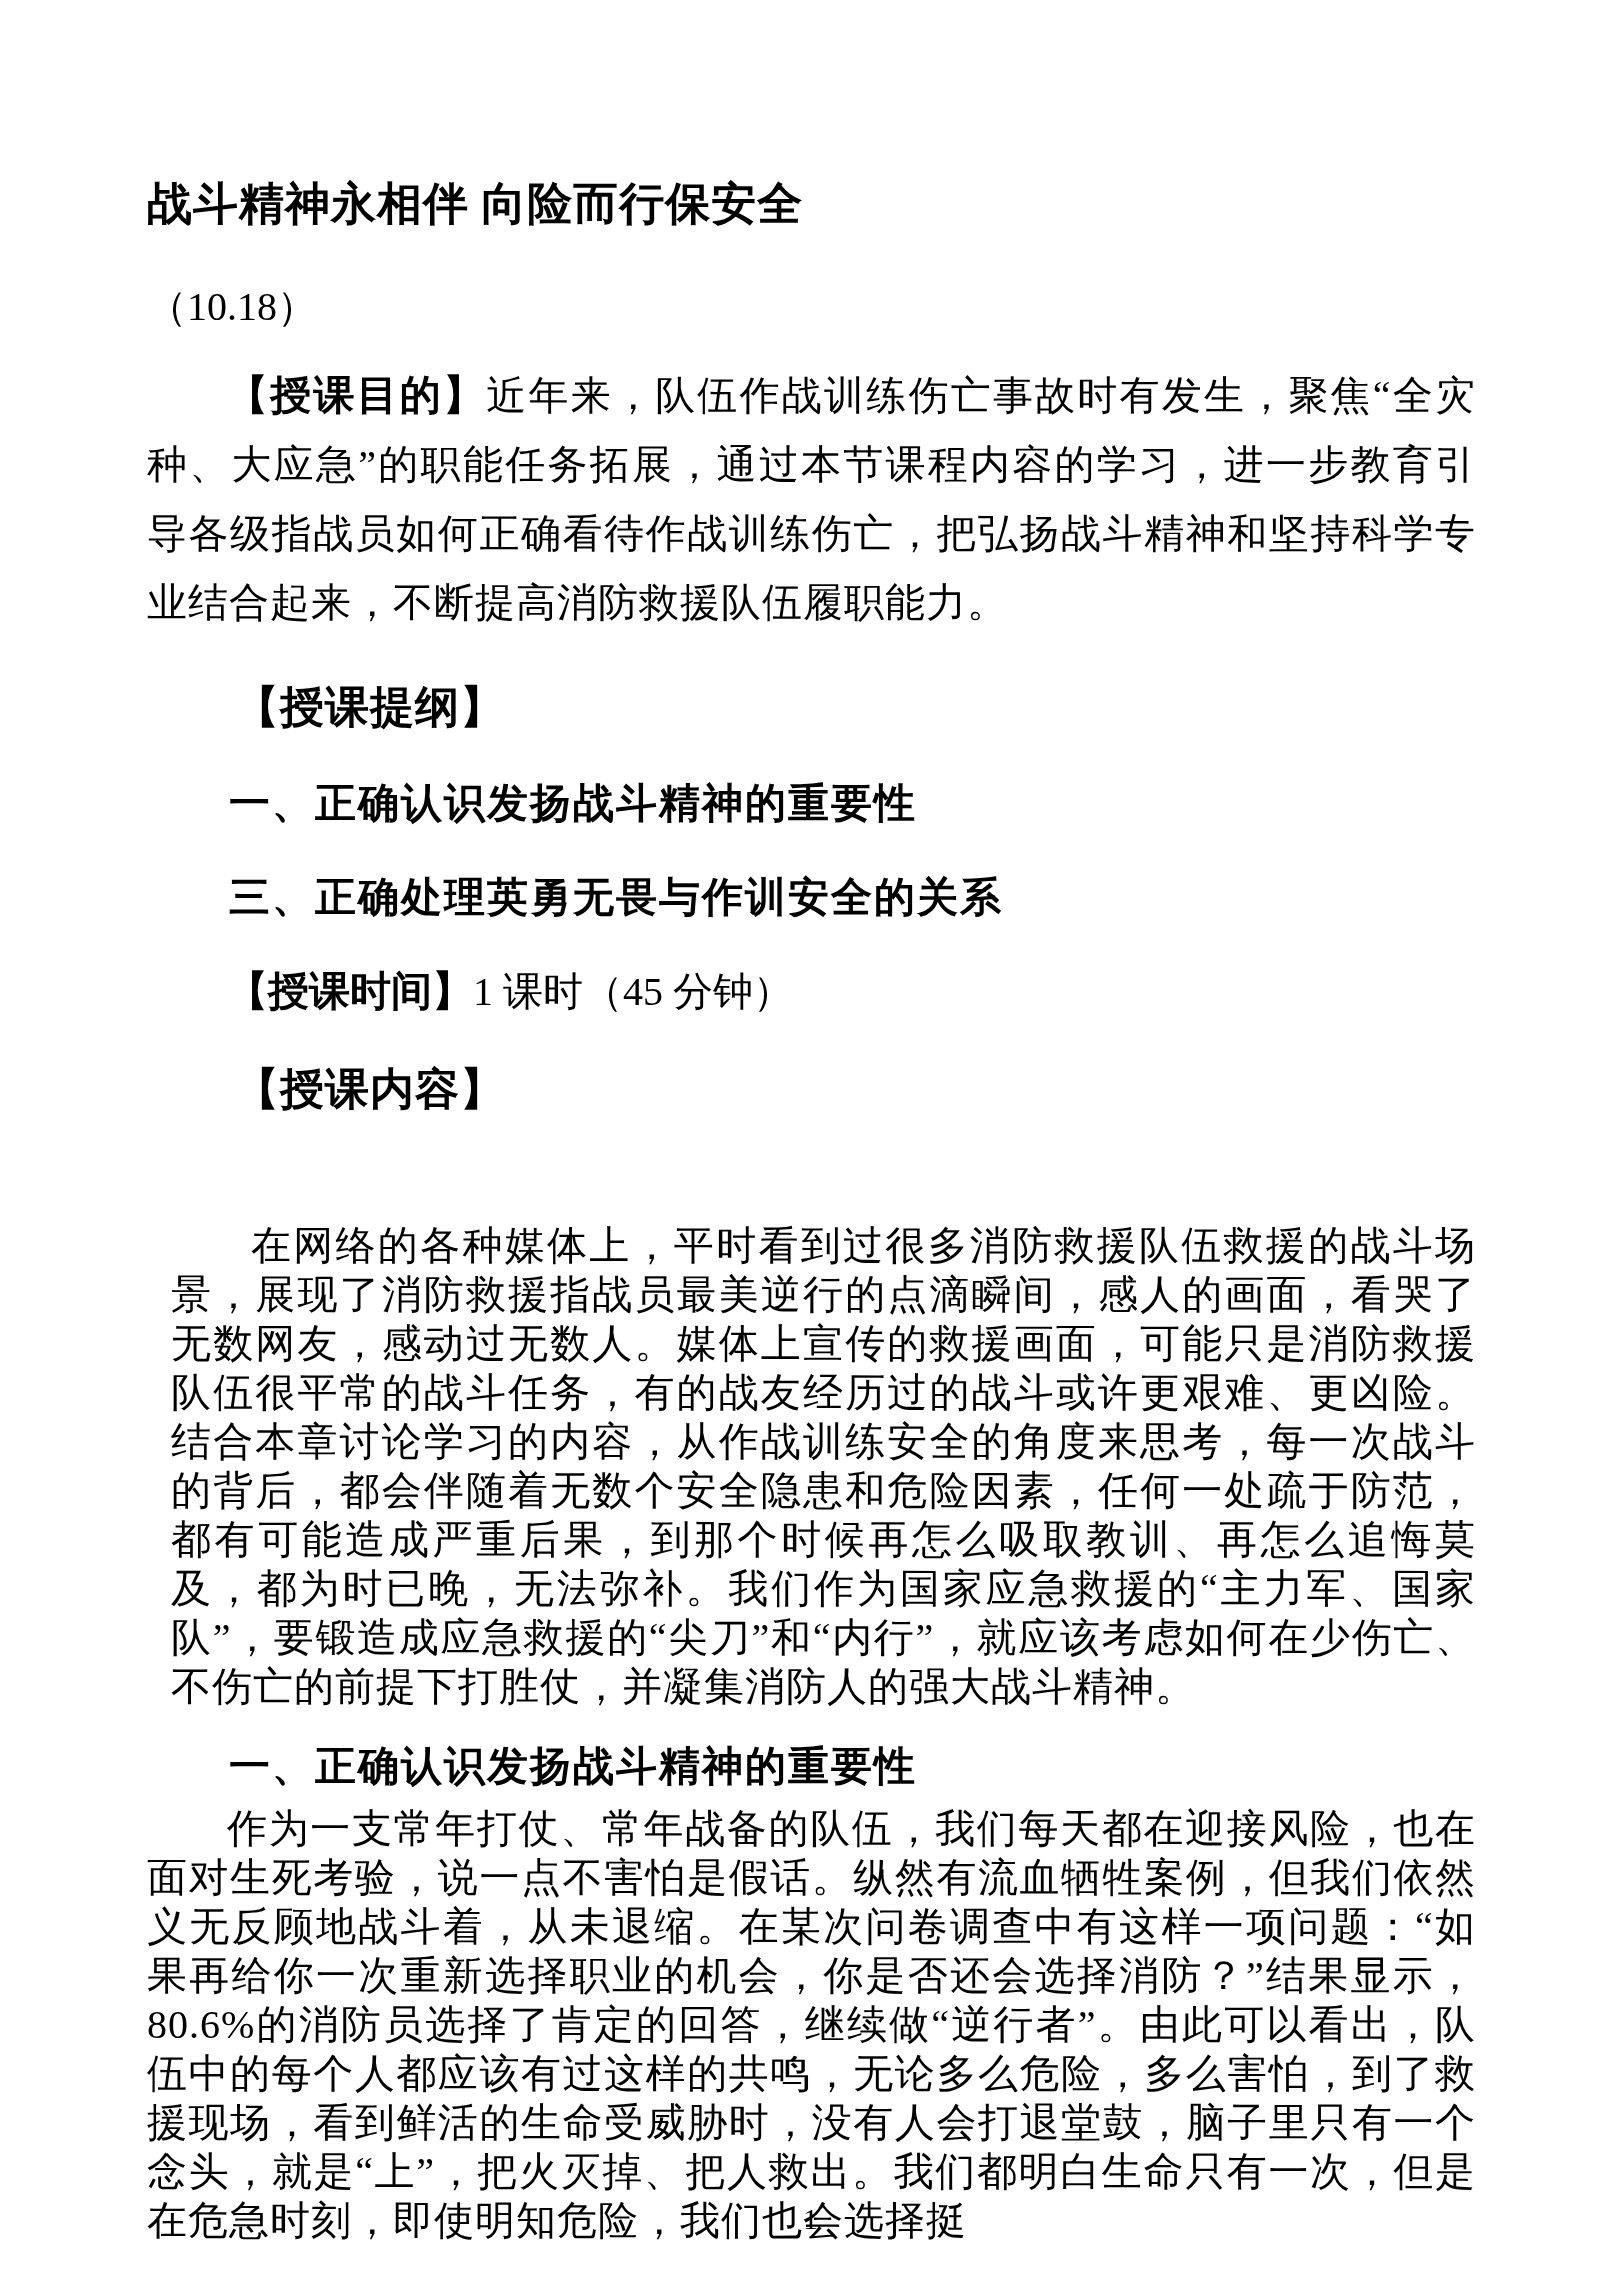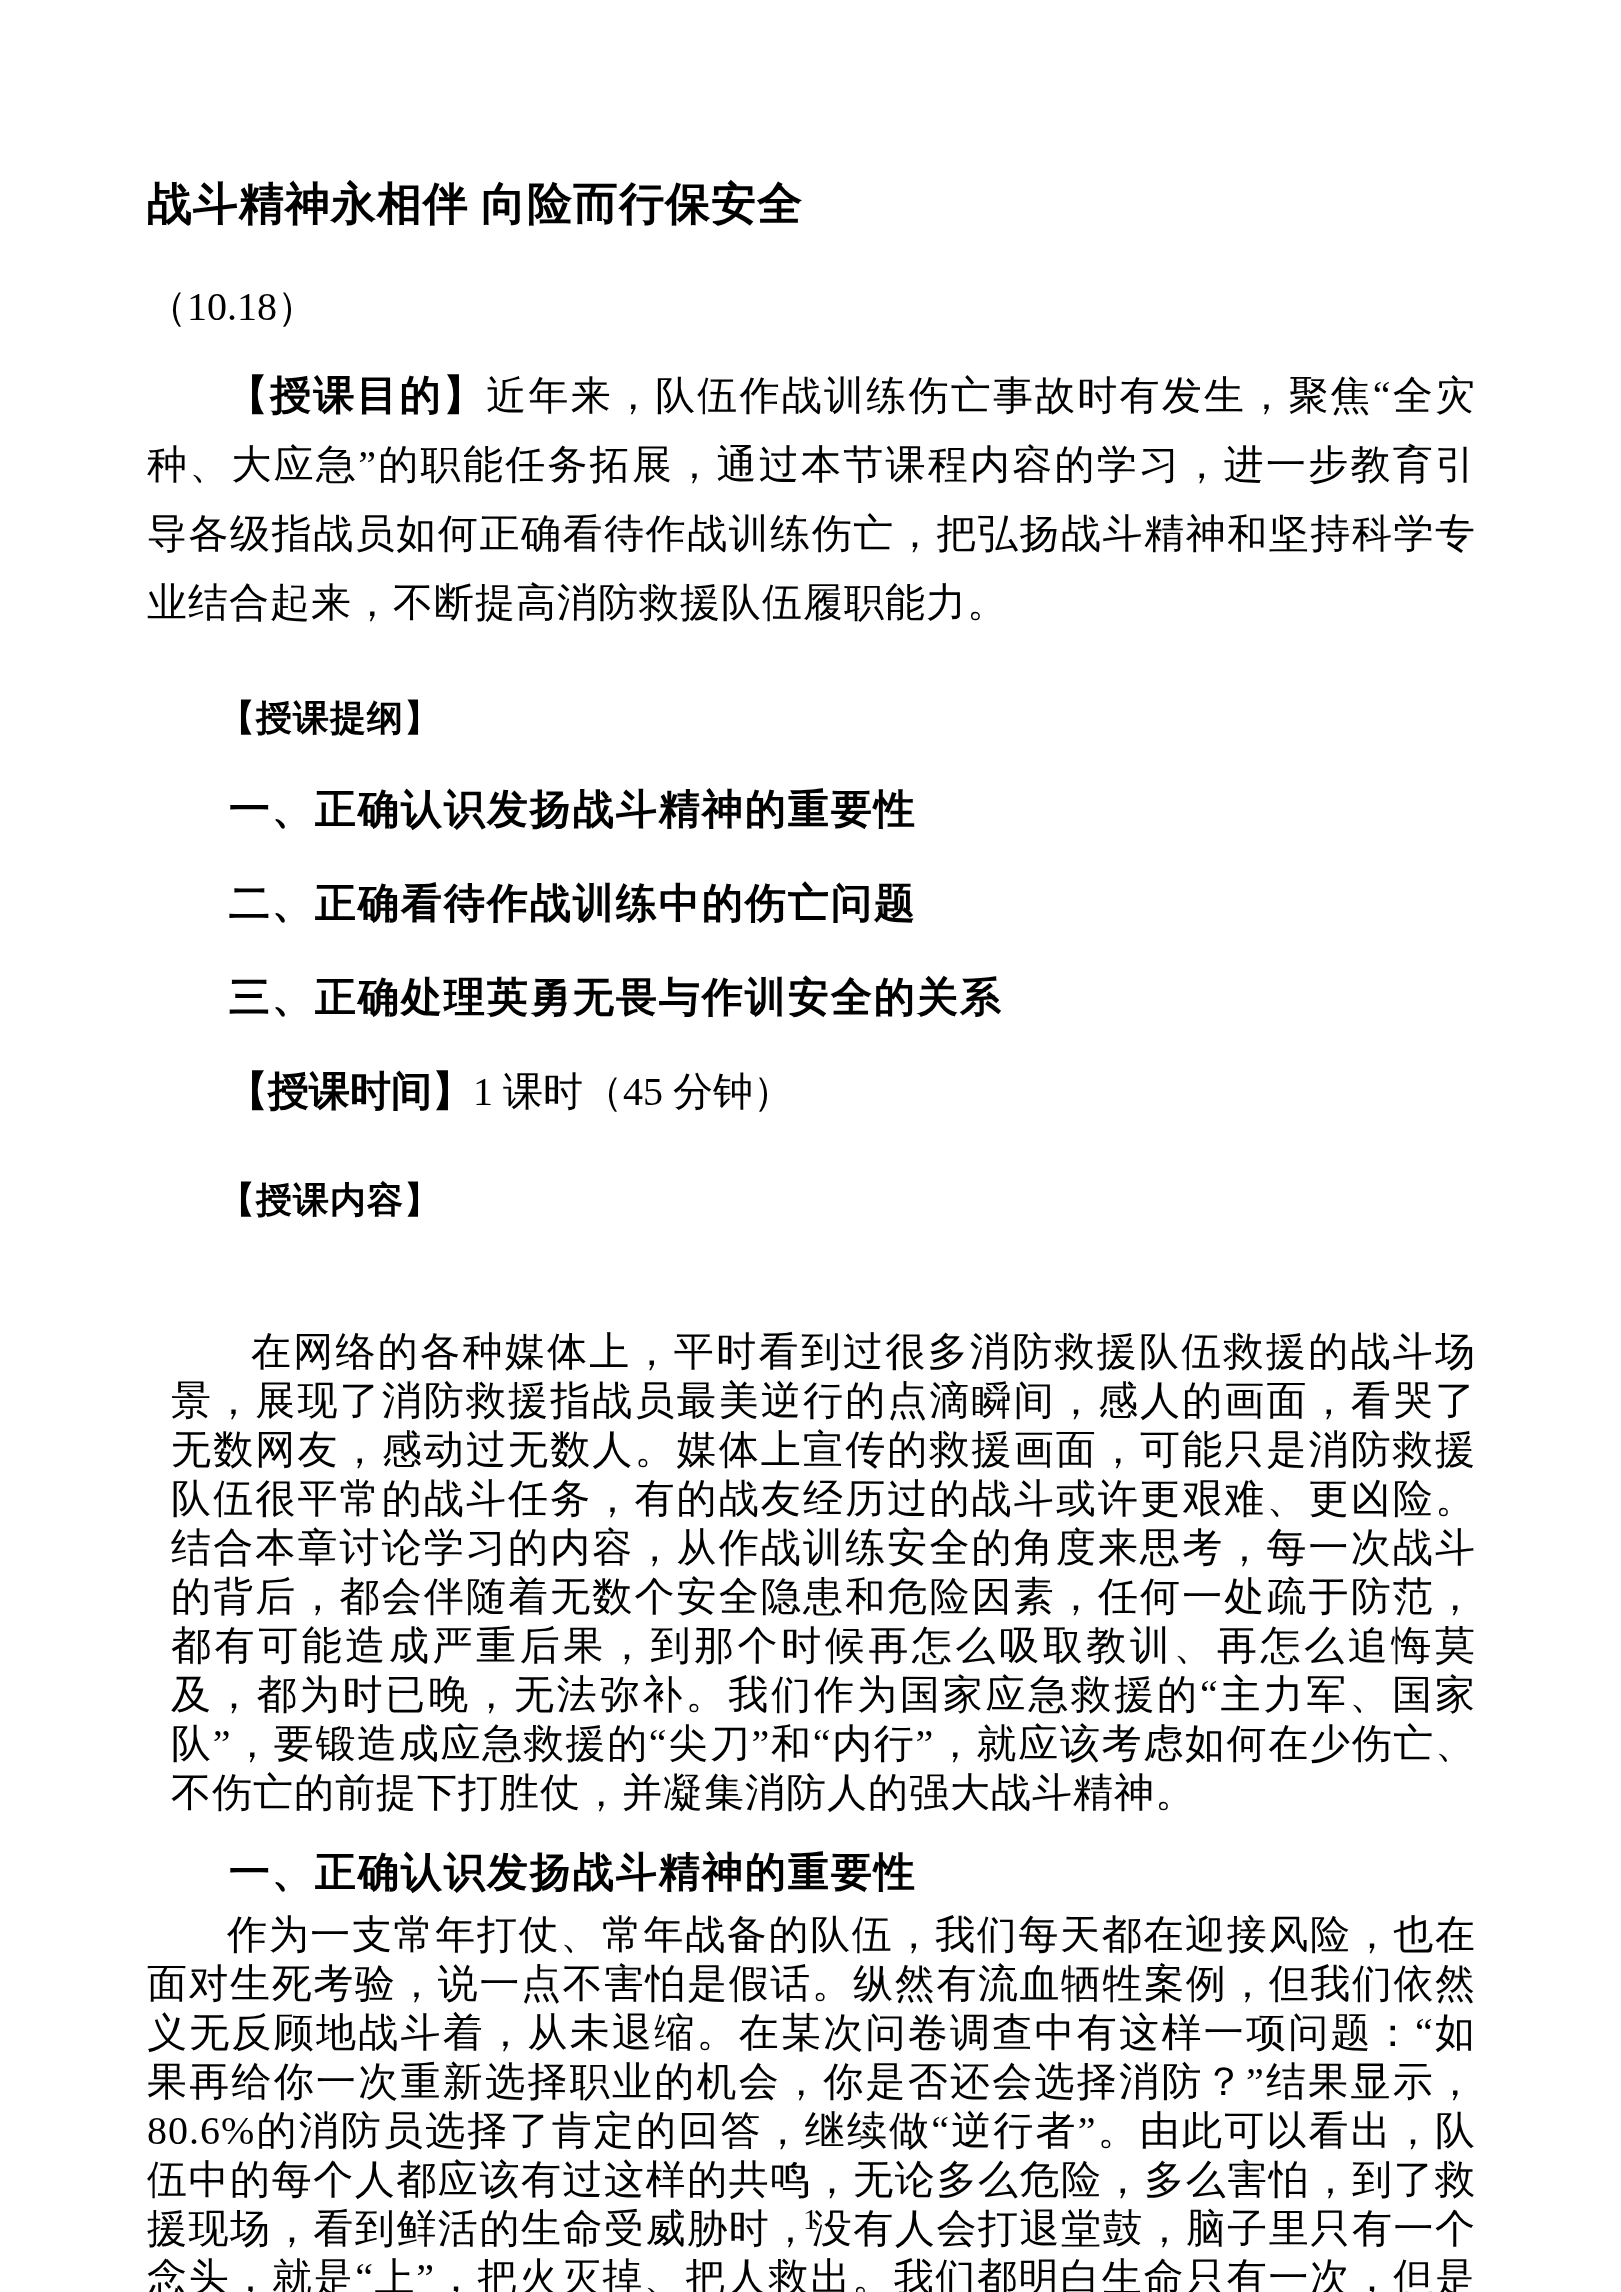--- a/index.html
+++ b/index.html
@@ -46,25 +46,25 @@
   }
   .label-bold {
     font-family: "Liberation Sans", "DejaVu Sans", sans-serif;
     font-weight: bold;
     font-size: 41px;
   }
   .serif {
     font-family: "Liberation Serif", "DejaVu Serif", serif;
   }
   .label-line {
-    margin: 57px 0 0 0;
+    margin: 41px 0 0 0;
     text-indent: 2em;
     font-family: "Liberation Sans", "DejaVu Sans", sans-serif;
     font-weight: bold;
-    font-size: 36px;
+    font-size: 44px;
     letter-spacing: 1px;
   }
   .outline-item {
     margin: 39px 0 0 0;
     text-indent: 2em;
     font-family: "Liberation Sans", "DejaVu Sans", sans-serif;
     font-weight: bold;
     font-size: 41px;
     letter-spacing: 2px;
   }
@@ -106,21 +106,20 @@
 
   <h1 class="title">战斗精神永相伴 向险而行保安全</h1>
 
   <div class="date">（10.18）</div>
 
   <p class="para purpose-para"><span class="label-bold">【授课目的】</span><span class="serif">近年来，队伍作战训练伤亡事故时有发生，聚焦“全灾种、大应急”的职能任务拓展，通过本节课程内容的学习，进一步教育引导各级指战员如何正确看待作战训练伤亡，把弘扬战斗精神和坚持科学专业结合起来，不断提高消防救援队伍履职能力。</span></p>
 
   <p class="label-line">【授课提纲】</p>
 
   <p class="outline-item">一、正确认识发扬战斗精神的重要性</p>
-  <p class="outline-item">二、正确看待作战训练中的伤亡问题</p>
   <p class="outline-item">三、正确处理英勇无畏与作训安全的关系</p>
 
   <p class="time-line"><span class="label-bold">【授课时间】</span><span class="serif">1 课时（45 分钟）</span></p>
 
   <p class="label-line">【授课内容】</p>
 
   <p class="para first-body">在网络的各种媒体上，平时看到过很多消防救援队伍救援的战斗场景，展现了消防救援指战员最美逆行的点滴瞬间，感人的画面，看哭了无数网友，感动过无数人。媒体上宣传的救援画面，可能只是消防救援队伍很平常的战斗任务，有的战友经历过的战斗或许更艰难、更凶险。结合本章讨论学习的内容，从作战训练安全的角度来思考，每一次战斗的背后，都会伴随着无数个安全隐患和危险因素，任何一处疏于防范，都有可能造成严重后果，到那个时候再怎么吸取教训、再怎么追悔莫及，都为时已晚，无法弥补。我们作为国家应急救援的“主力军、国家队”，要锻造成应急救援的“尖刀”和“内行”，就应该考虑如何在少伤亡、不伤亡的前提下打胜仗，并凝集消防人的强大战斗精神。</p>
 
   <p class="section-heading">一、正确认识发扬战斗精神的重要性</p>
 

